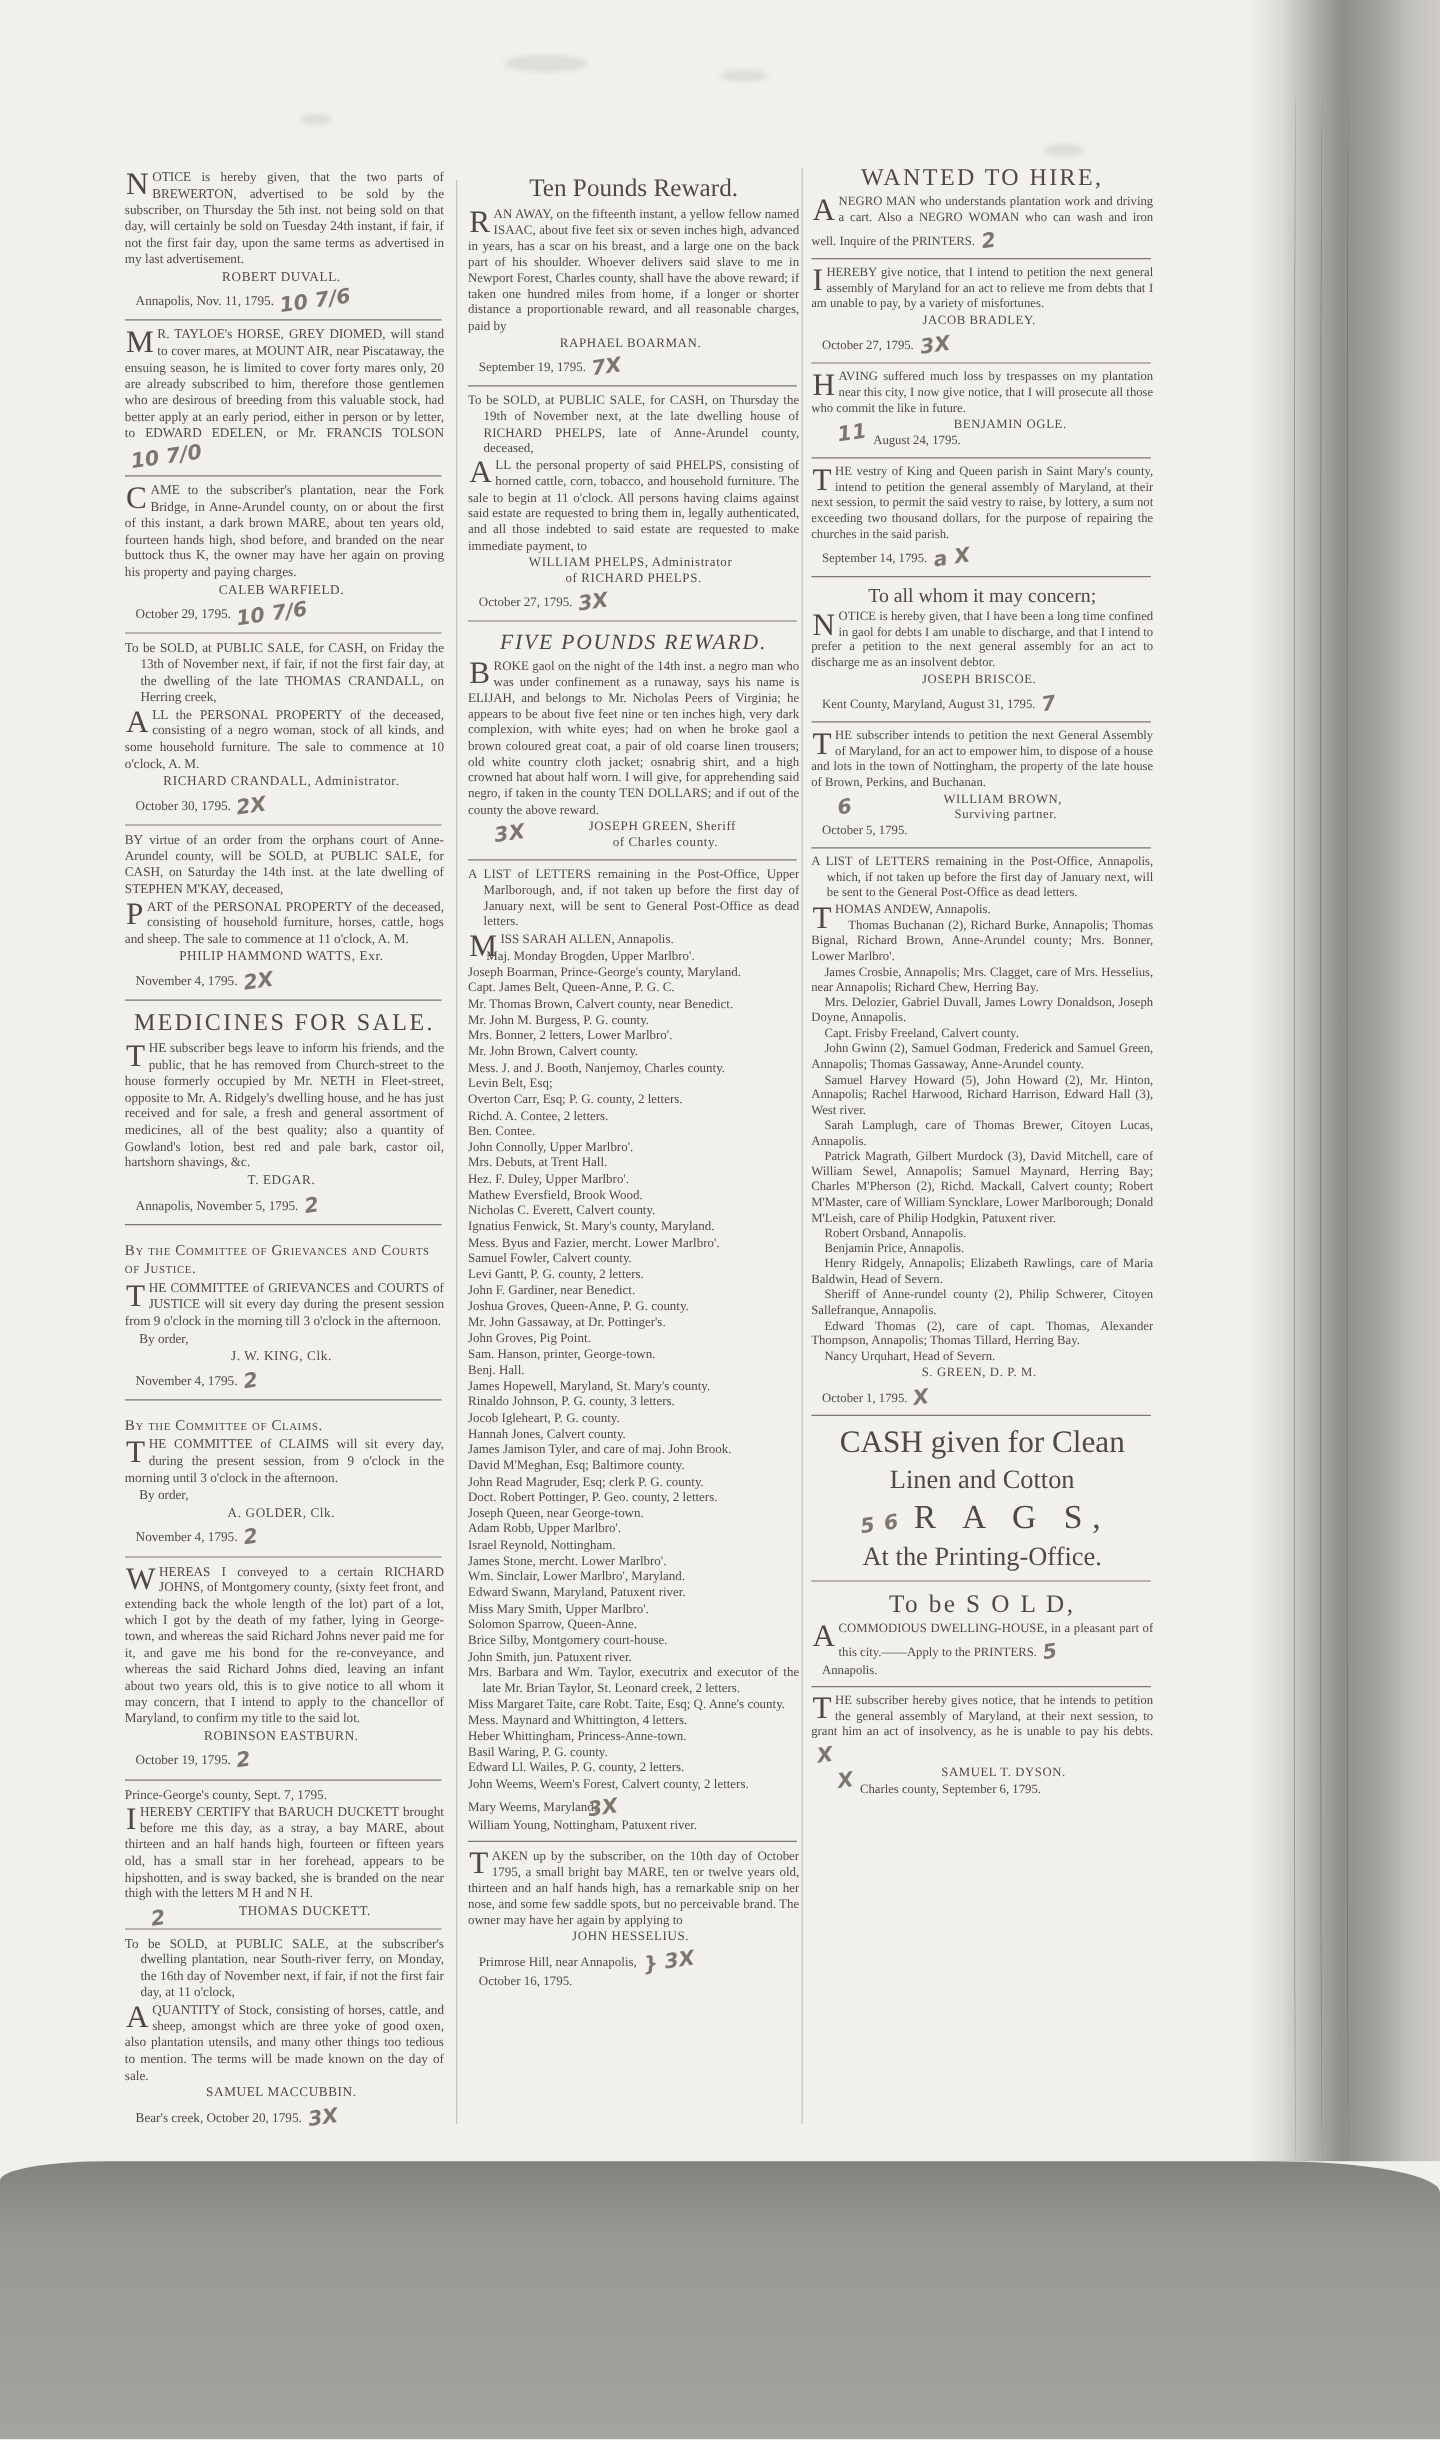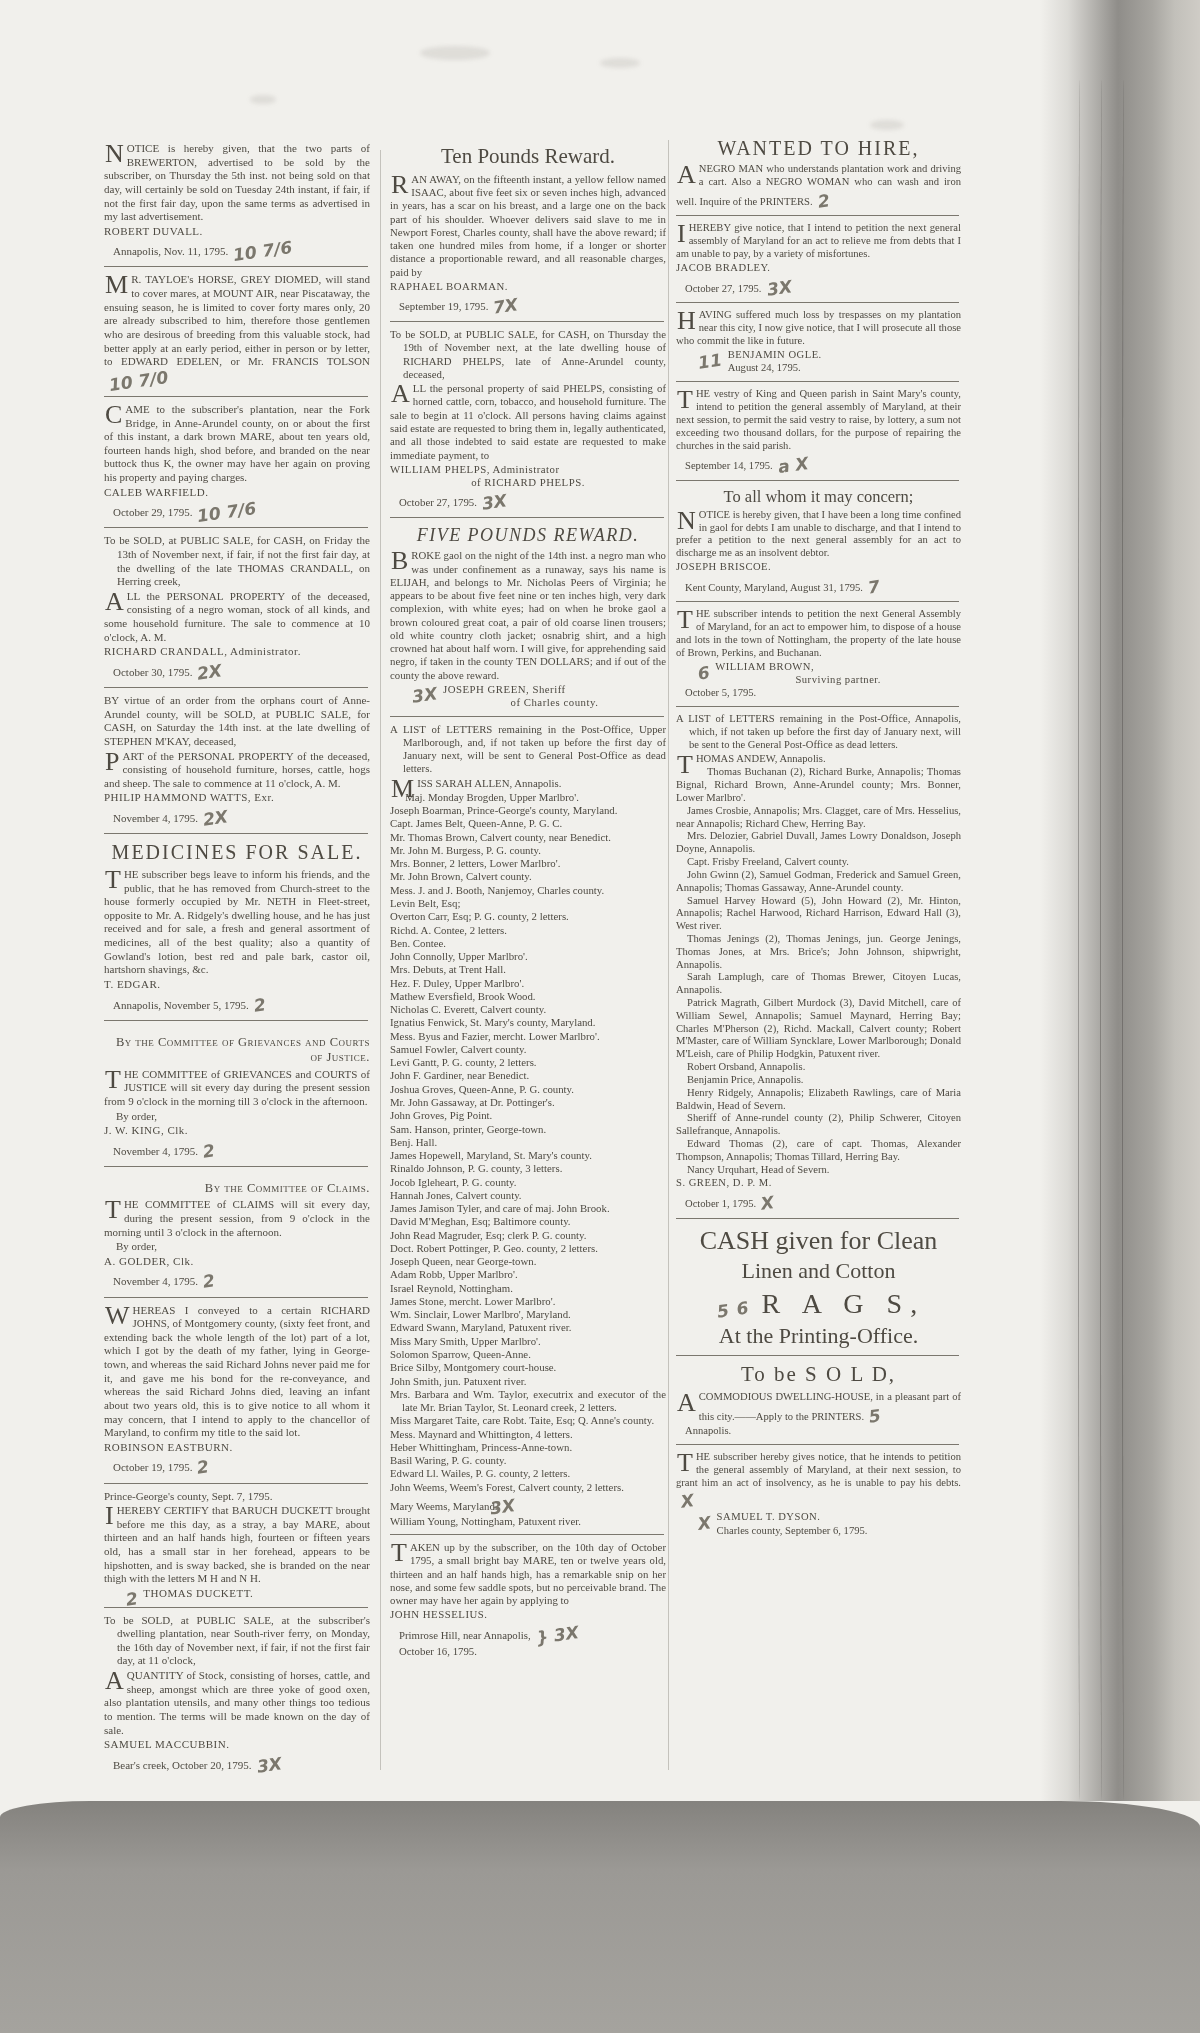--- a/index.html
+++ b/index.html
@@ -25,30 +25,30 @@
   #col-right {left:676px;top:136px;width:285px;font-size:10.6px;line-height:1.21;max-height:1660px;}
   .ad{position:relative;}
   .rule{border-top:1.5px solid rgba(72,67,57,.7);margin:6px 2px 6px 0;}
   .para{margin:0 0 1px;}
   .hang{padding-left:13px;text-indent:-13px;}
   .indent{text-indent:12px;}
   .pind{text-indent:11px;margin:0;}
   .center{text-align:left;}
   .entry{margin:0;padding-left:12px;text-indent:-12px;}
   .dropcap{float:left;font-size:26px;line-height:22px;padding:1px 3px 0 1px;}
-  .sig{text-align:left;padding-right:5px;letter-spacing:.5px;margin:1px 0 0;}
+  .sig{text-align:center;padding-right:5px;letter-spacing:.5px;margin:1px 0 0;}
   .sig .hand{float:left;margin-left:22px;}
   .sig2{text-align:center;letter-spacing:.5px;}
   .date{padding-left:9px;margin:1px 0 1px;}
   .hand{font-family:"DejaVu Sans",sans-serif;font-style:italic;font-weight:700;font-size:17px;
         color:#6f6b60;display:inline-block;transform:rotate(-8deg);margin:0 5px;position:relative;top:2px;opacity:.9;}
   .hd-lg{font-size:21px;text-align:center;margin:0 0 3px;text-indent:0;}
   .hd-caps{font-size:20px;letter-spacing:2px;text-align:center;margin:0 0 3px;}
   .hd-ital{font-style:italic;font-size:18px;letter-spacing:1.5px;text-align:center;margin:0 0 3px;}
-  .hd-sc{font-variant:small-caps;text-align:right;font-size:12.5px;letter-spacing:.5px;margin:14px 0 2px;}
+  .hd-sc{font-variant:small-caps;text-align:left;font-size:12.5px;letter-spacing:.5px;margin:14px 0 2px;}
   .hd-concern{font-size:16.5px;text-align:center;margin:0 0 2px;}
   .cash1{font-size:26px;text-align:center;margin:6px 0 2px;}
   .cash2{font-size:22px;text-align:center;margin:0 0 2px;}
   .rags{font-size:28px;letter-spacing:8px;text-align:center;margin:2px 0;}
   .cash4{font-size:22px;text-align:center;margin:2px 0 4px;}
   .sold{font-size:21px;letter-spacing:2px;text-align:center;margin:2px 0 3px;}
 </style>
 </head>
 <body>
 
@@ -268,21 +268,20 @@
       <div class="rule"></div>
       <div class="ad">
         <div class="hang para"><span>A LIST of LETTERS remaining in the Post-Office, Annapolis, which, if not taken up before the first day of January next, will be sent to the General Post-Office as dead letters.</span></div>
         <div class="para"><span class="dropcap">T</span><span>HOMAS ANDEW, Annapolis.</span></div>
         <div class="pind"><span>Thomas Buchanan (2), Richard Burke, Annapolis; Thomas Bignal, Richard Brown, Anne-Arundel county; Mrs. Bonner, Lower Marlbro'.</span></div>
         <div class="pind"><span>James Crosbie, Annapolis; Mrs. Clagget, care of Mrs. Hesselius, near Annapolis; Richard Chew, Herring Bay.</span></div>
         <div class="pind"><span>Mrs. Delozier, Gabriel Duvall, James Lowry Donaldson, Joseph Doyne, Annapolis.</span></div>
         <div class="pind"><span>Capt. Frisby Freeland, Calvert county.</span></div>
         <div class="pind"><span>John Gwinn (2), Samuel Godman, Frederick and Samuel Green, Annapolis; Thomas Gassaway, Anne-Arundel county.</span></div>
         <div class="pind"><span>Samuel Harvey Howard (5), John Howard (2), Mr. Hinton, Annapolis; Rachel Harwood, Richard Harrison, Edward Hall (3), West river.</span></div>
-        <div class="pind"><span>Thomas Jenings (2), Thomas Jenings, jun. George Jenings, Thomas Jones, at Mrs. Brice's; John Johnson, shipwright, Annapolis.</span></div>
         <div class="pind"><span>Sarah Lamplugh, care of Thomas Brewer, Citoyen Lucas, Annapolis.</span></div>
         <div class="pind"><span>Patrick Magrath, Gilbert Murdock (3), David Mitchell, care of William Sewel, Annapolis; Samuel Maynard, Herring Bay; Charles M'Pherson (2), Richd. Mackall, Calvert county; Robert M'Master, care of William Syncklare, Lower Marlborough; Donald M'Leish, care of Philip Hodgkin, Patuxent river.</span></div>
         <div class="pind"><span>Robert Orsband, Annapolis.</span></div>
         <div class="pind"><span>Benjamin Price, Annapolis.</span></div>
         <div class="pind"><span>Henry Ridgely, Annapolis; Elizabeth Rawlings, care of Maria Baldwin, Head of Severn.</span></div>
         <div class="pind"><span>Sheriff of Anne-rundel county (2), Philip Schwerer, Citoyen Sallefranque, Annapolis.</span></div>
         <div class="pind"><span>Edward Thomas (2), care of capt. Thomas, Alexander Thompson, Annapolis; Thomas Tillard, Herring Bay.</span></div>
         <div class="pind"><span>Nancy Urquhart, Head of Severn.</span></div>
         <div class="sig"><span>S. GREEN, D. P. M.</span></div>
         <div class="date"><span>October 1, 1795.</span><span class="hand">X</span></div>

